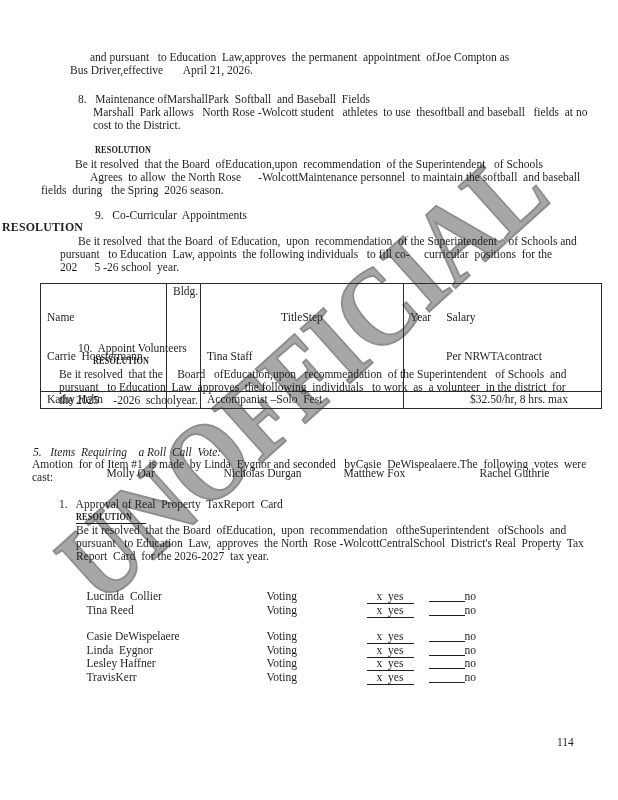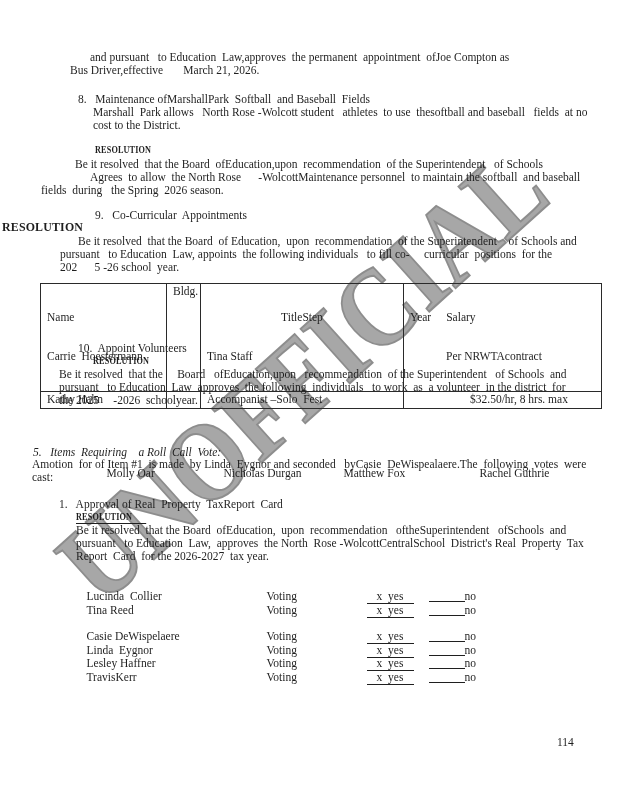--- a/index.html
+++ b/index.html
@@ -34,21 +34,21 @@
   .vol .v0{width:117px;}.vol .v1{width:120px;}.vol .v2{width:136px;margin-top:35px;}
 </style>
 </head>
 <body>
 
 <div class="page">
 
   <div class="watermark">UNOFFICIAL</div>
 
   <div class="ln" style="left:90px;top:51px">and pursuant   to Education  Law,approves  the permanent  appointment  ofJoe Compton as</div>
-  <div class="ln" style="left:70px;top:64px">Bus Driver,effective       March 21, 2026.</div>
+  <div class="ln" style="left:70px;top:64px">Bus Driver,effective       April 21, 2026.</div>
 
   <div class="ln" style="left:78px;top:93px">8.   Maintenance ofMarshallPark  Softball  and Baseball  Fields</div>
   <div class="ln" style="left:93px;top:106px">Marshall  Park allows   North Rose -Wolcott student   athletes  to use  thesoftball and baseball   fields  at no</div>
   <div class="ln" style="left:93px;top:119px">cost to the District.</div>
   <div class="ln" style="left:95px;top:143px"><span class="res">RESOLUTION</span></div>
   <div class="ln" style="left:75px;top:158px">Be it resolved  that the Board  ofEducation,upon  recommendation  of the Superintendent   of Schools</div>
   <div class="ln" style="left:90px;top:171px">Agrees  to allow  the North Rose      -WolcottMaintenance personnel  to maintain the softball  and baseball</div>
   <div class="ln" style="left:41px;top:184px">fields  during   the Spring  2026 season.</div>
 
   <div class="ln" style="left:95px;top:209px">9.   Co-Curricular  Appointments</div>

